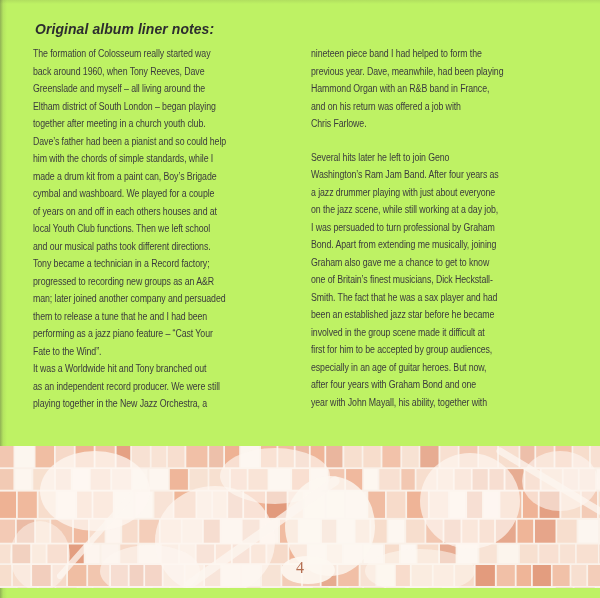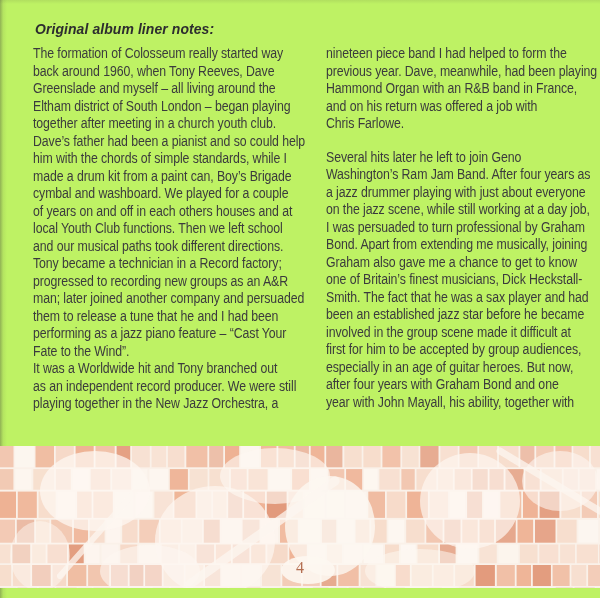--- a/index.html
+++ b/index.html
@@ -26,25 +26,25 @@
   .header{
     position:absolute;left:35px;top:20px;
     font-size:15.5px;font-weight:700;font-style:italic;
     color:#2d2d2f;
     white-space:nowrap;
     transform:scaleX(0.9);transform-origin:0 50%;
     letter-spacing:0.1px;
   }
   .col{
     position:absolute;top:45px;
-    font-size:14px;line-height:17.5px;
+    font-size:10px;line-height:17.5px;
     letter-spacing:-0.1px;
   }
   .col-left{left:33px;width:272px;}
-  .col-right{left:326px;width:268px;}
+  .col-right{left:311px;width:268px;}
   .line{
     white-space:nowrap;
     transform:scaleX(0.88);transform-origin:0 50%;
   }
   .para-gap{height:16px;}
   .mosaic{
     position:absolute;left:0;top:446px;width:600px;height:142px;
     background:#f8ece3;
   }
   .mosaic svg{display:block;}

